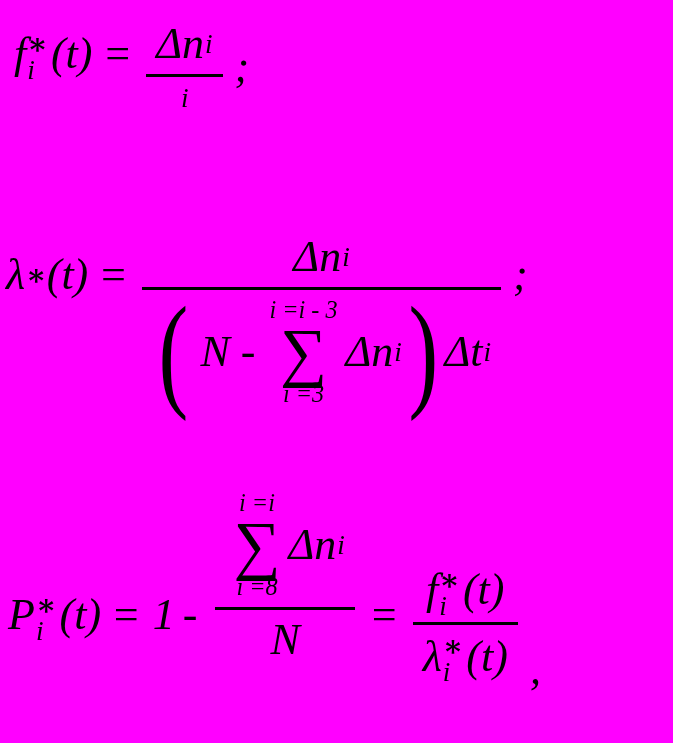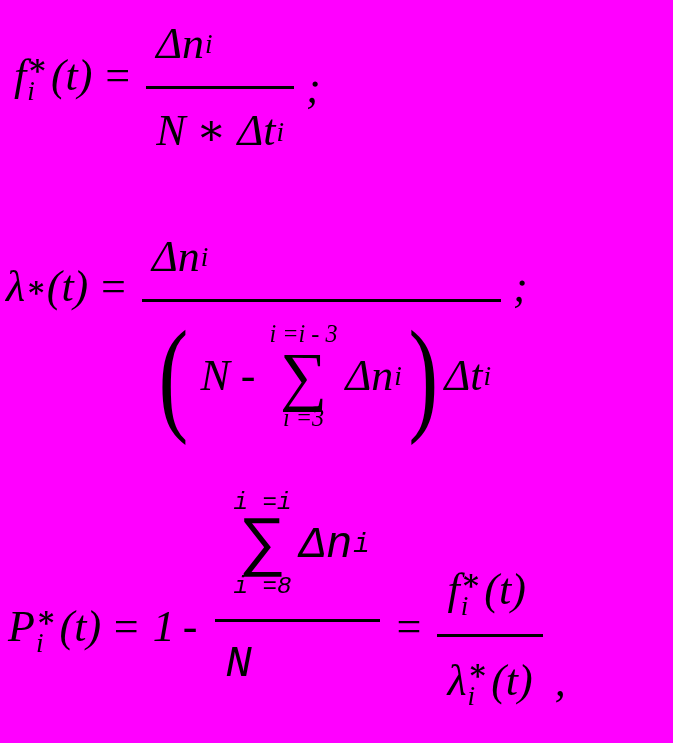--- a/index.html
+++ b/index.html
@@ -11,37 +11,37 @@
     font-style:italic;color:#000;
   }
   .formula{position:absolute;display:flex;align-items:center;font-size:44px;line-height:1.1;white-space:nowrap;}
   .lhs{display:inline-flex;align-items:center;}
   .stack{display:inline-flex;flex-direction:column;align-items:flex-start;line-height:1;margin:0 3px 0 1px;transform:translateY(2px);}
   .star{font-size:0.68em;font-weight:bold;line-height:0.9;font-style:normal;}
   .stack .idx{font-size:0.62em;line-height:0.9;}
   .supstar{font-size:0.68em;font-weight:bold;vertical-align:0.55em;margin-left:1px;font-style:normal;}
   .sub{font-size:0.62em;vertical-align:-0.4em;margin-left:1px;}
   .eq{margin:0 10px;}
-  .frac{display:inline-flex;flex-direction:column;align-items:flex-start;margin:0 4px;gap:12px;}
+  .frac{display:inline-flex;flex-direction:column;align-items:center;margin:0 4px;}
   .frac .num,.frac .den{display:inline-flex;align-items:center;justify-content:center;padding:0 10px;}
   .frac .bar{align-self:stretch;height:3px;background:#000;margin:6px 0;}
   .sum{display:inline-flex;flex-direction:column;align-items:center;line-height:1;margin:0 8px;}
   .sum .lim{font-size:0.55em;line-height:1.15;}
   .sum .sigma{font-size:1.5em;font-style:normal;line-height:0.85;}
   .bigparen{font-style:normal;font-size:2.9em;font-weight:300;line-height:0.75;transform:scaleX(0.7);display:inline-block;}
   .punct{margin-left:8px;}
   .denpre{margin:0 6px;}
   .one{margin-left:2px;}
   .minus{margin:0 14px 0 8px;}
   .f1{top:20px;left:14px;}
   .f1 .lhs{transform:translateY(-12px);}
   .f2{top:188px;left:6px;}
   .f2 .frac{transform:translateY(45px);}
   .f3{top:528px;left:8px;}
-  .f3 .frac1{transform:translateY(-39px);font-family:Liberation Mono, monospace;}
+  .f3 .frac1{transform:translateY(-39px);}
   .f3 .frac2{transform:translateY(8px);}
   .f3 .punct{transform:translateY(55px);}
 </style>
 </head>
 <body>
 
 <div class="canvas">
 
   <div class="formula f1">
     <span class="lhs">
@@ -53,21 +53,20 @@
       <span class="var">(t)</span>
       <span class="eq">=</span>
     </span>
     <span class="frac">
       <span class="num">
         <span>Δn</span>
           <span class="sub">i</span>
       </span>
       <span class="bar"></span>
       <span class="den">
-        <span>N ∗ Δt</span>
           <span class="sub">i</span>
       </span>
     </span>
     <span class="punct">;</span>
   </div>
 
   <div class="formula f2">
     <span class="lhs">
       <span class="var">λ</span>
       <span class="supstar">∗</span>

